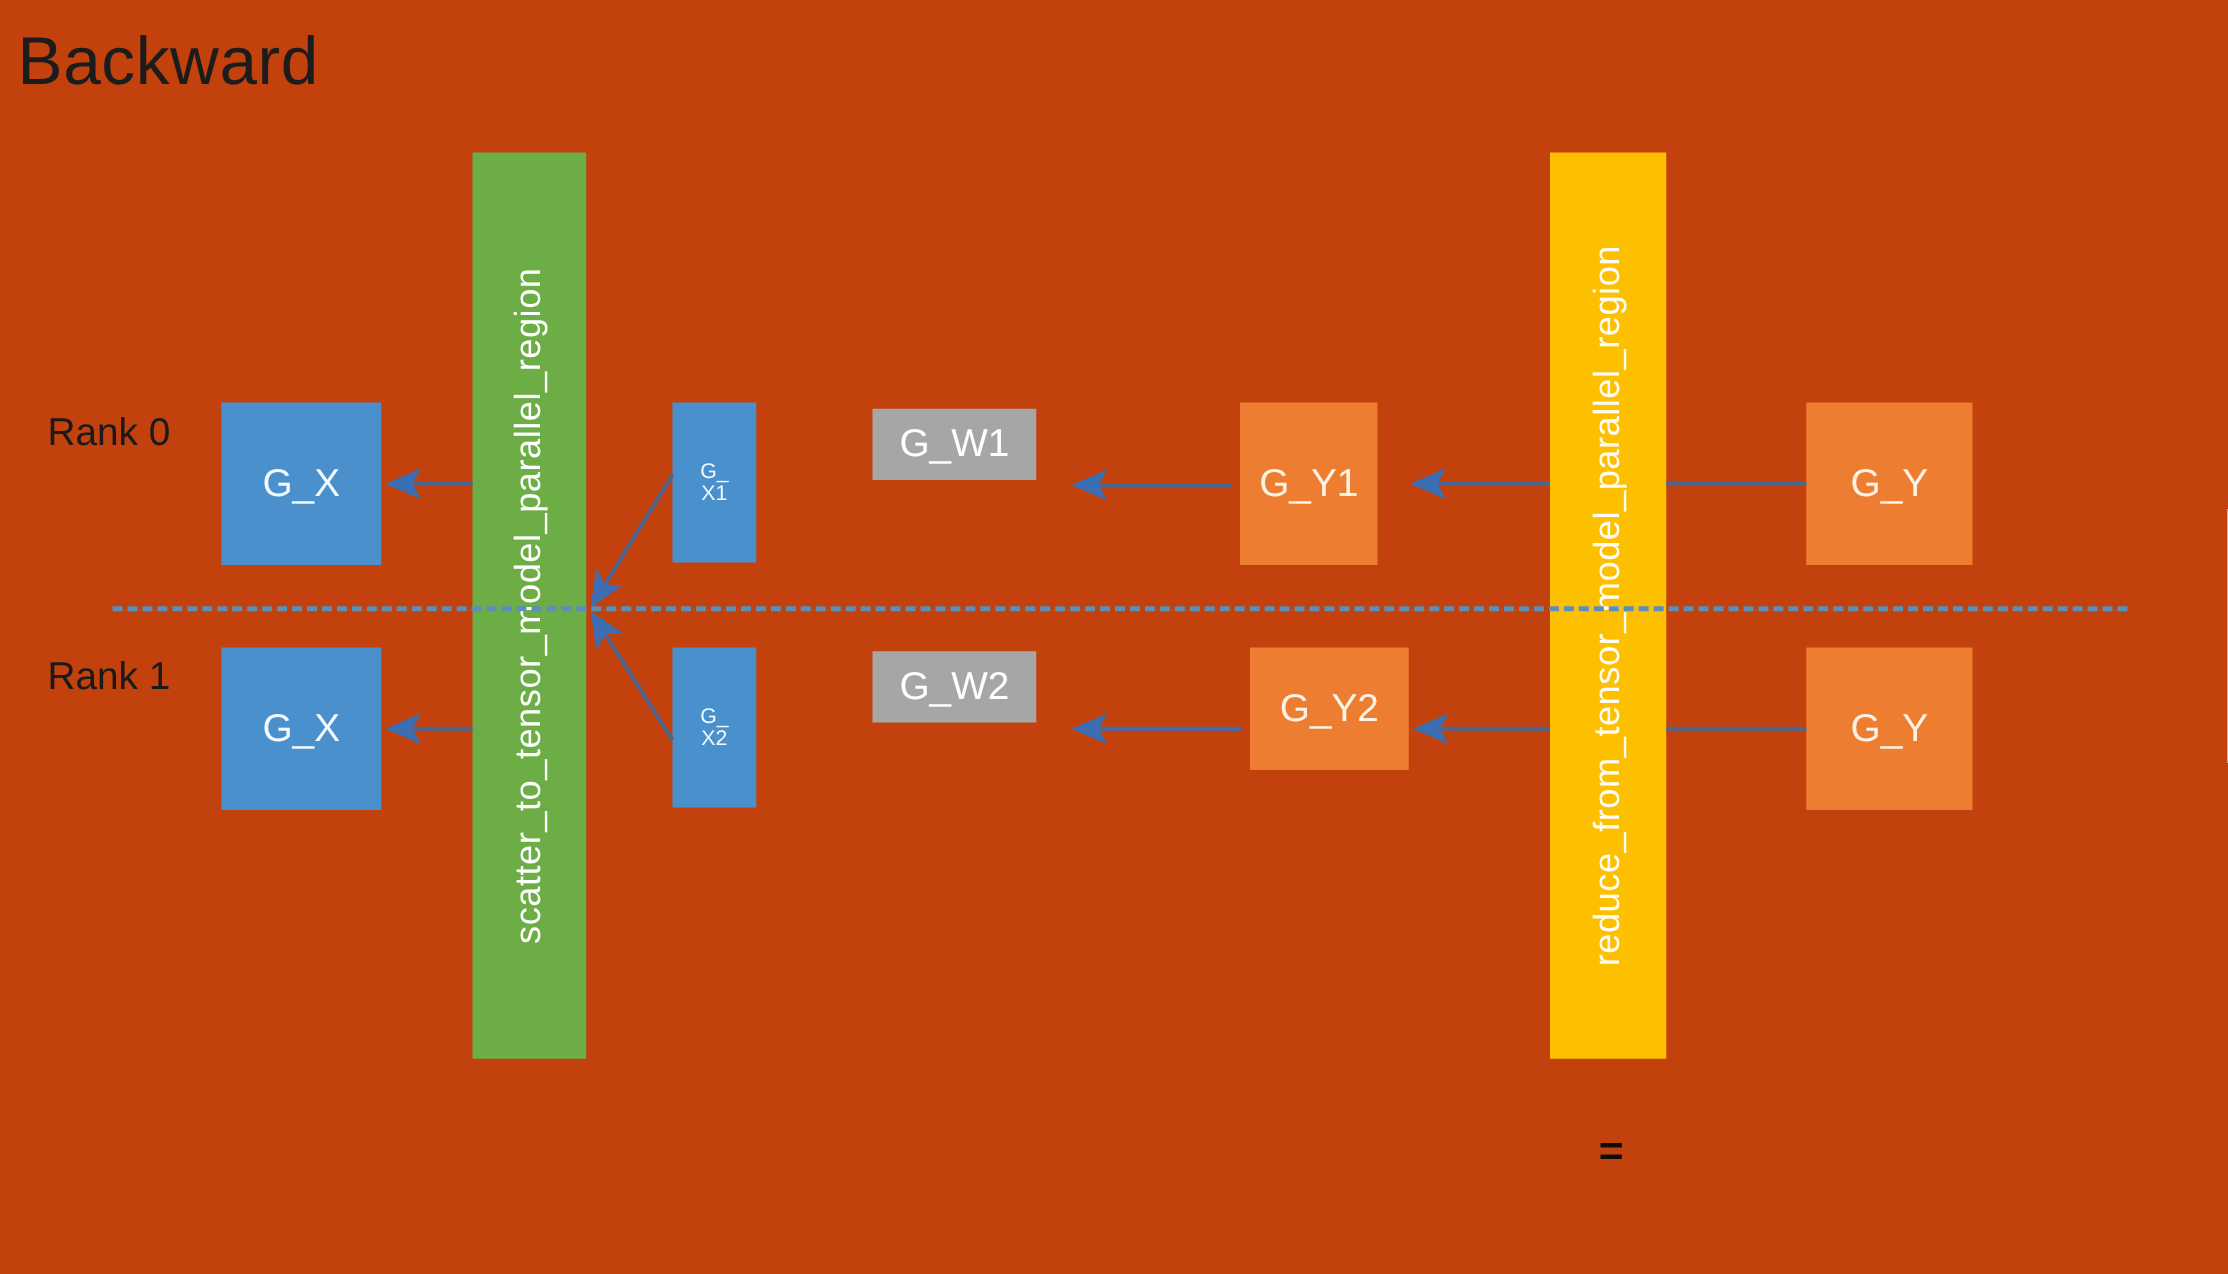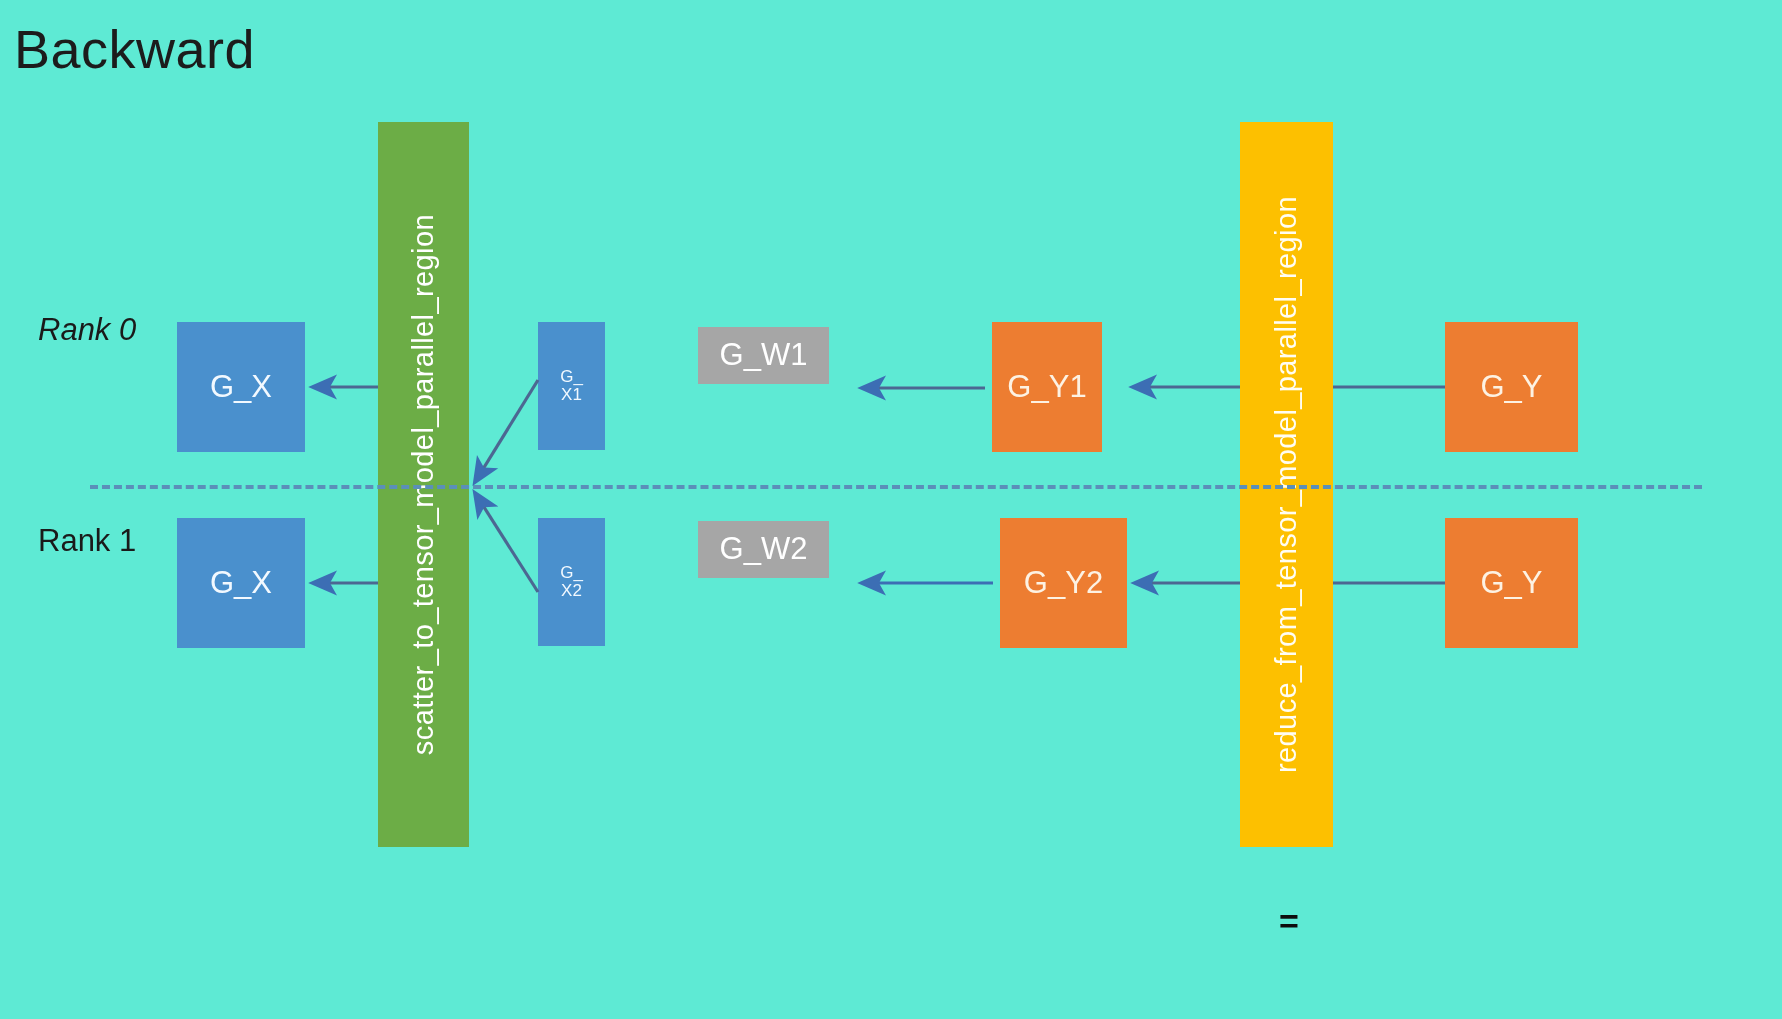--- a/index.html
+++ b/index.html
@@ -4,21 +4,21 @@
 <style>
   html, body {
     margin: 0;
     padding: 0;
     background: #ffffff;
   }
   #canvas {
     position: relative;
     width: 1782px;
     height: 1019px;
-    background: #5eead4;
+    background: #c2410c;
     overflow: hidden;
     font-family: "Liberation Sans", sans-serif;
   }
   .title {
     position: absolute;
     left: 14px;
     top: 18px;
     font-size: 54px;
     font-weight: 300;
     color: #1c1c1c;
@@ -93,42 +93,42 @@
     pointer-events: none;
   }
 </style>
 </head>
 <body>
 
 <div id="canvas">
 
   <div class="title">Backward</div>
 
-  <div class="rank-label" style="left:38px; top:312px;font-style:italic;">Rank 0</div>
+  <div class="rank-label" style="left:38px; top:328px;">Rank 0</div>
   <div class="rank-label" style="left:38px; top:523px;text-align:center;">Rank 1</div>
 
   <div class="bar bar-green" style="left:378px; top:122px; width:91px; height:725px;">
     <span class="bar-text">scatter_to_tensor_model_parallel_region</span>
   </div>
   <div class="bar bar-yellow" style="left:1240px; top:122px; width:93px; height:725px;">
     <span class="bar-text">reduce_from_tensor_model_parallel_region</span>
   </div>
 
   <div class="box box-blue" style="left:177px; top:322px; width:128px; height:130px;">G_X</div>
   <div class="box box-blue-small" style="left:538px; top:322px; width:67px; height:128px; white-space:pre-line;">G_
 X1</div>
   <div class="box box-gray" style="left:698px; top:327px; width:131px; height:57px;">G_W1</div>
   <div class="box box-orange" style="left:992px; top:322px; width:110px; height:130px;">G_Y1</div>
   <div class="box box-orange" style="left:1445px; top:322px; width:133px; height:130px;">G_Y</div>
 
   <div class="box box-blue" style="left:177px; top:518px; width:128px; height:130px;">G_X</div>
   <div class="box box-blue-small" style="left:538px; top:518px; width:67px; height:128px; white-space:pre-line;">G_
 X2</div>
   <div class="box box-gray" style="left:698px; top:521px; width:131px; height:57px;">G_W2</div>
-  <div class="box box-orange" style="left:1000px; top:518px; width:127px; height:130px;">G_Y2</div>
+  <div class="box box-orange" style="left:1000px; top:518px; width:127px; height:98px;">G_Y2</div>
   <div class="box box-orange" style="left:1445px; top:518px; width:133px; height:130px;">G_Y</div>
 
   <div class="dashed-line" style="left:90px; top:485px; width:1612px;"></div>
 
   <svg class="arrows" viewBox="0 0 1782 1019">
     <defs>
       <marker id="ah" markerWidth="9" markerHeight="9" refX="7.5" refY="4.5" orient="auto" markerUnits="strokeWidth">
         <path d="M9,4.5 L0,0.6 L2.2,4.5 L0,8.4 Z" fill="#3c6eb4"></path>
       </marker>
     </defs>

